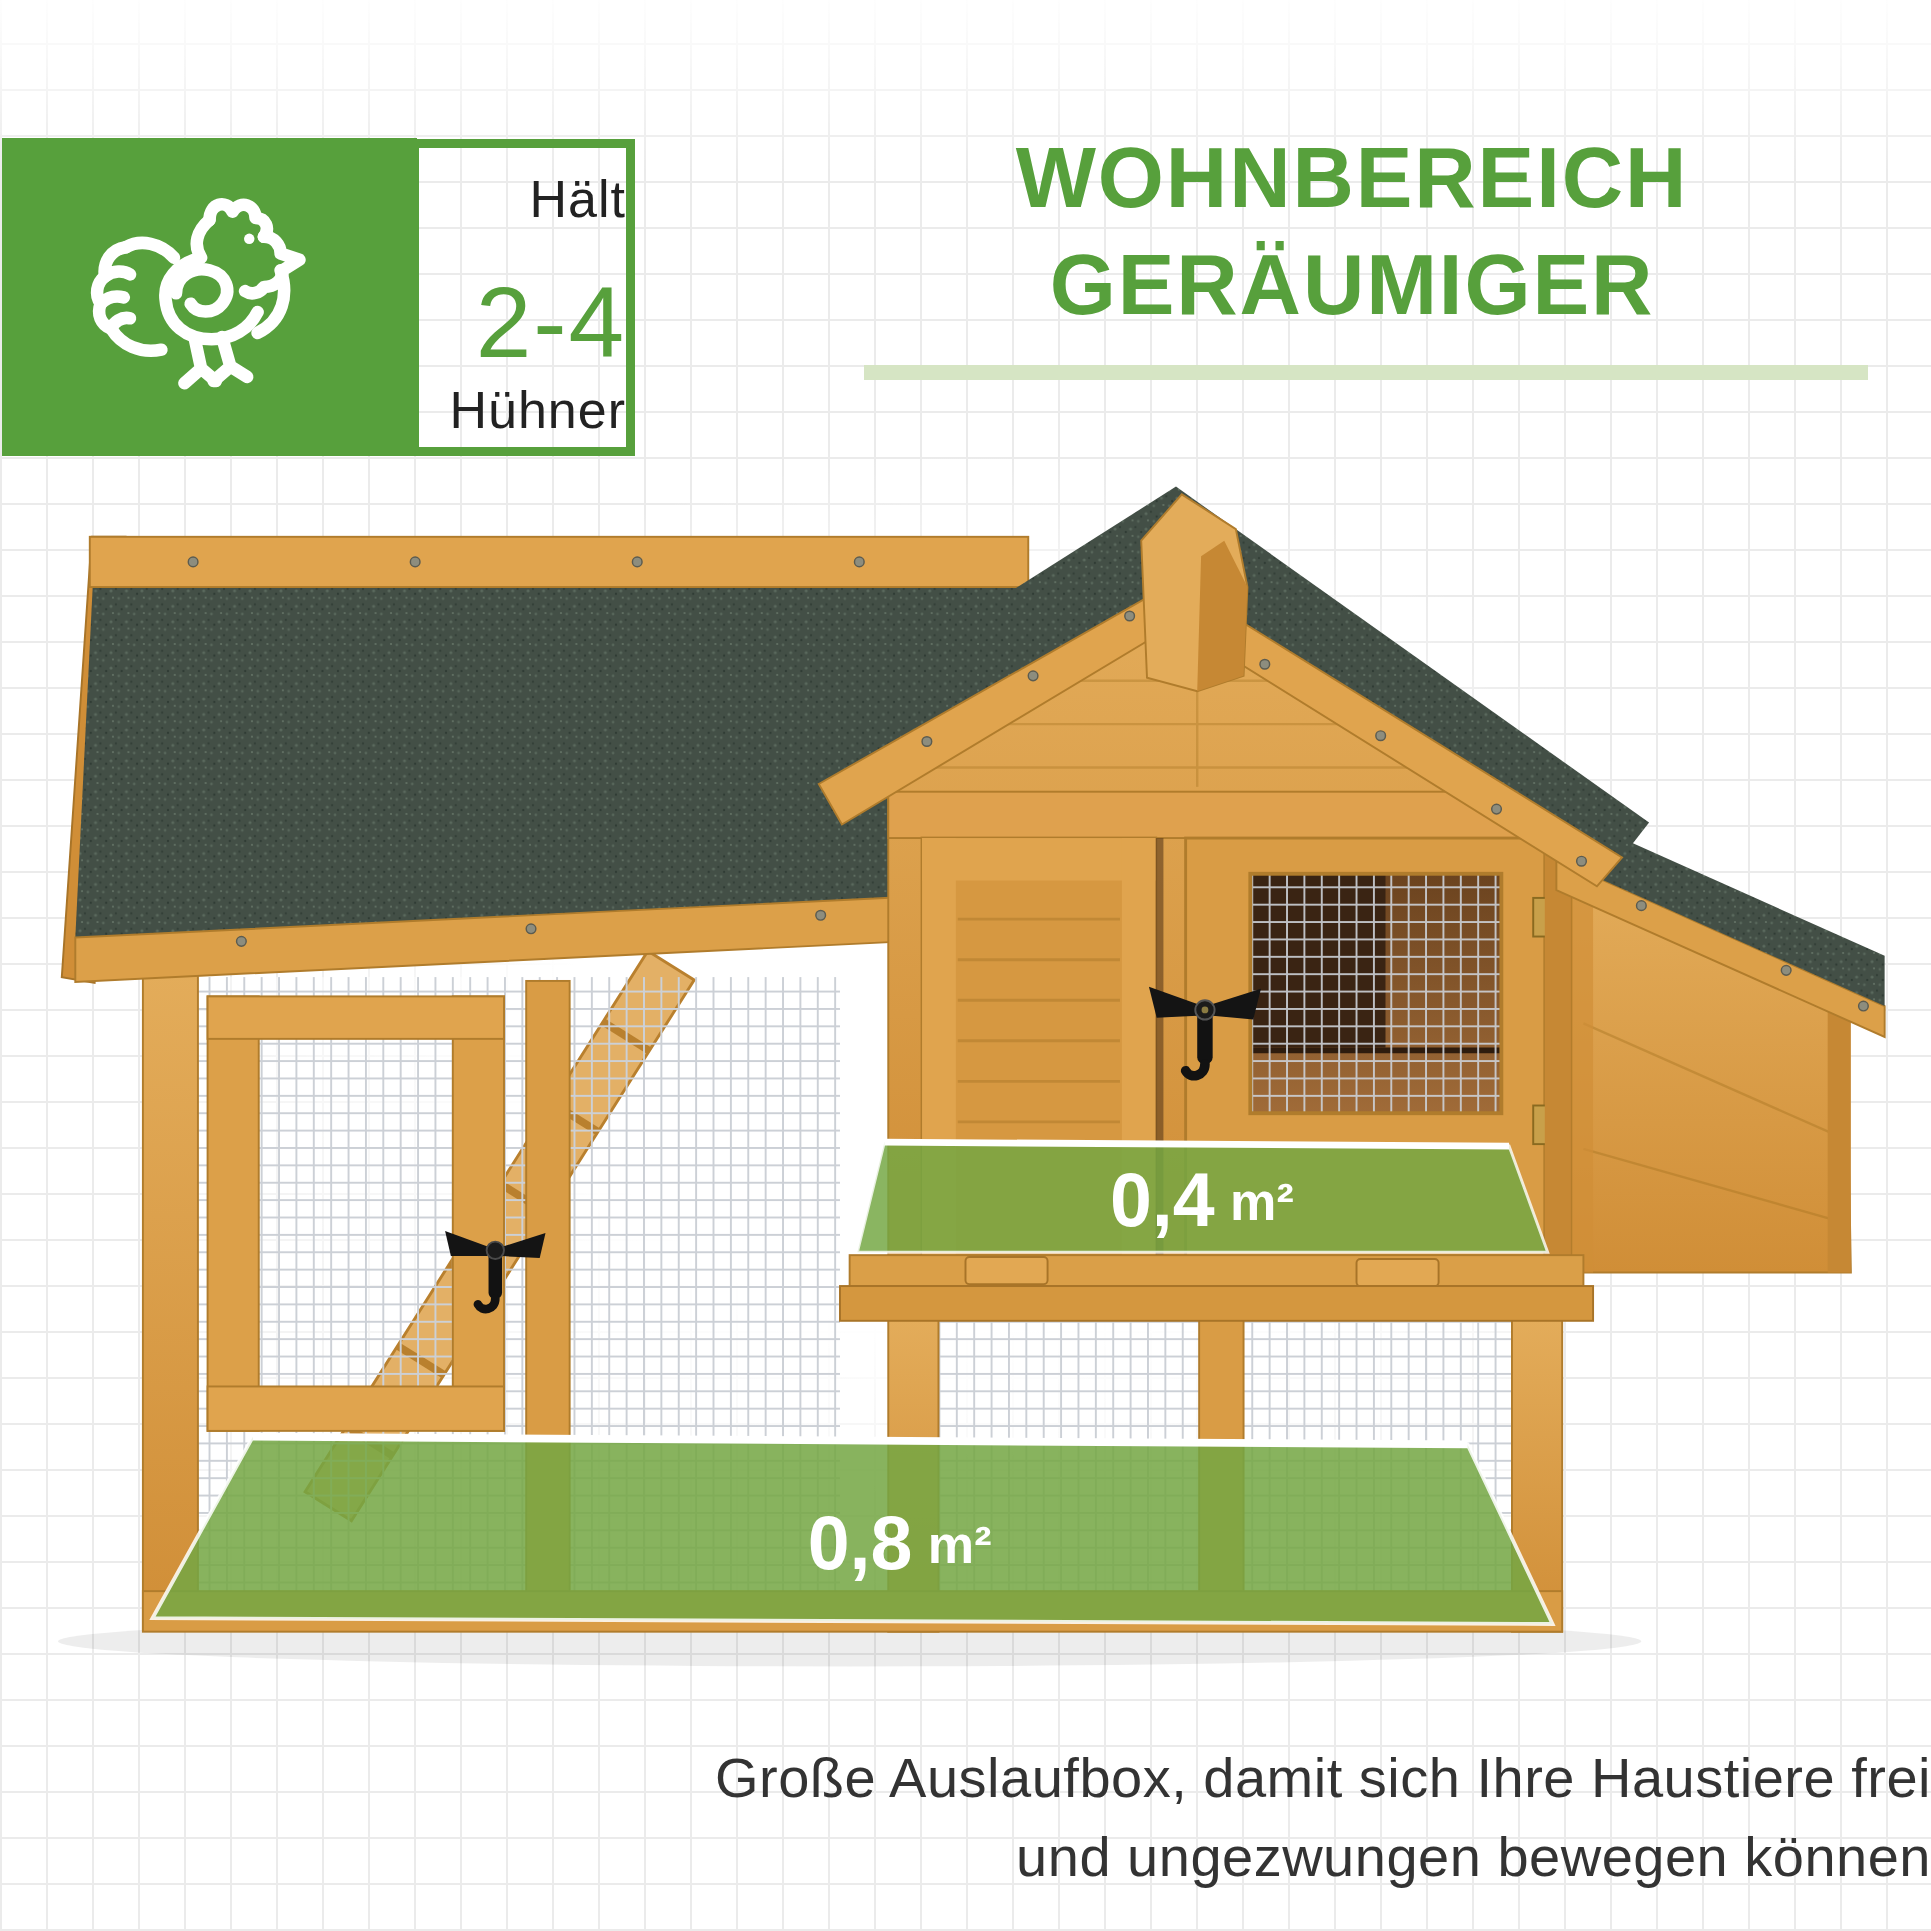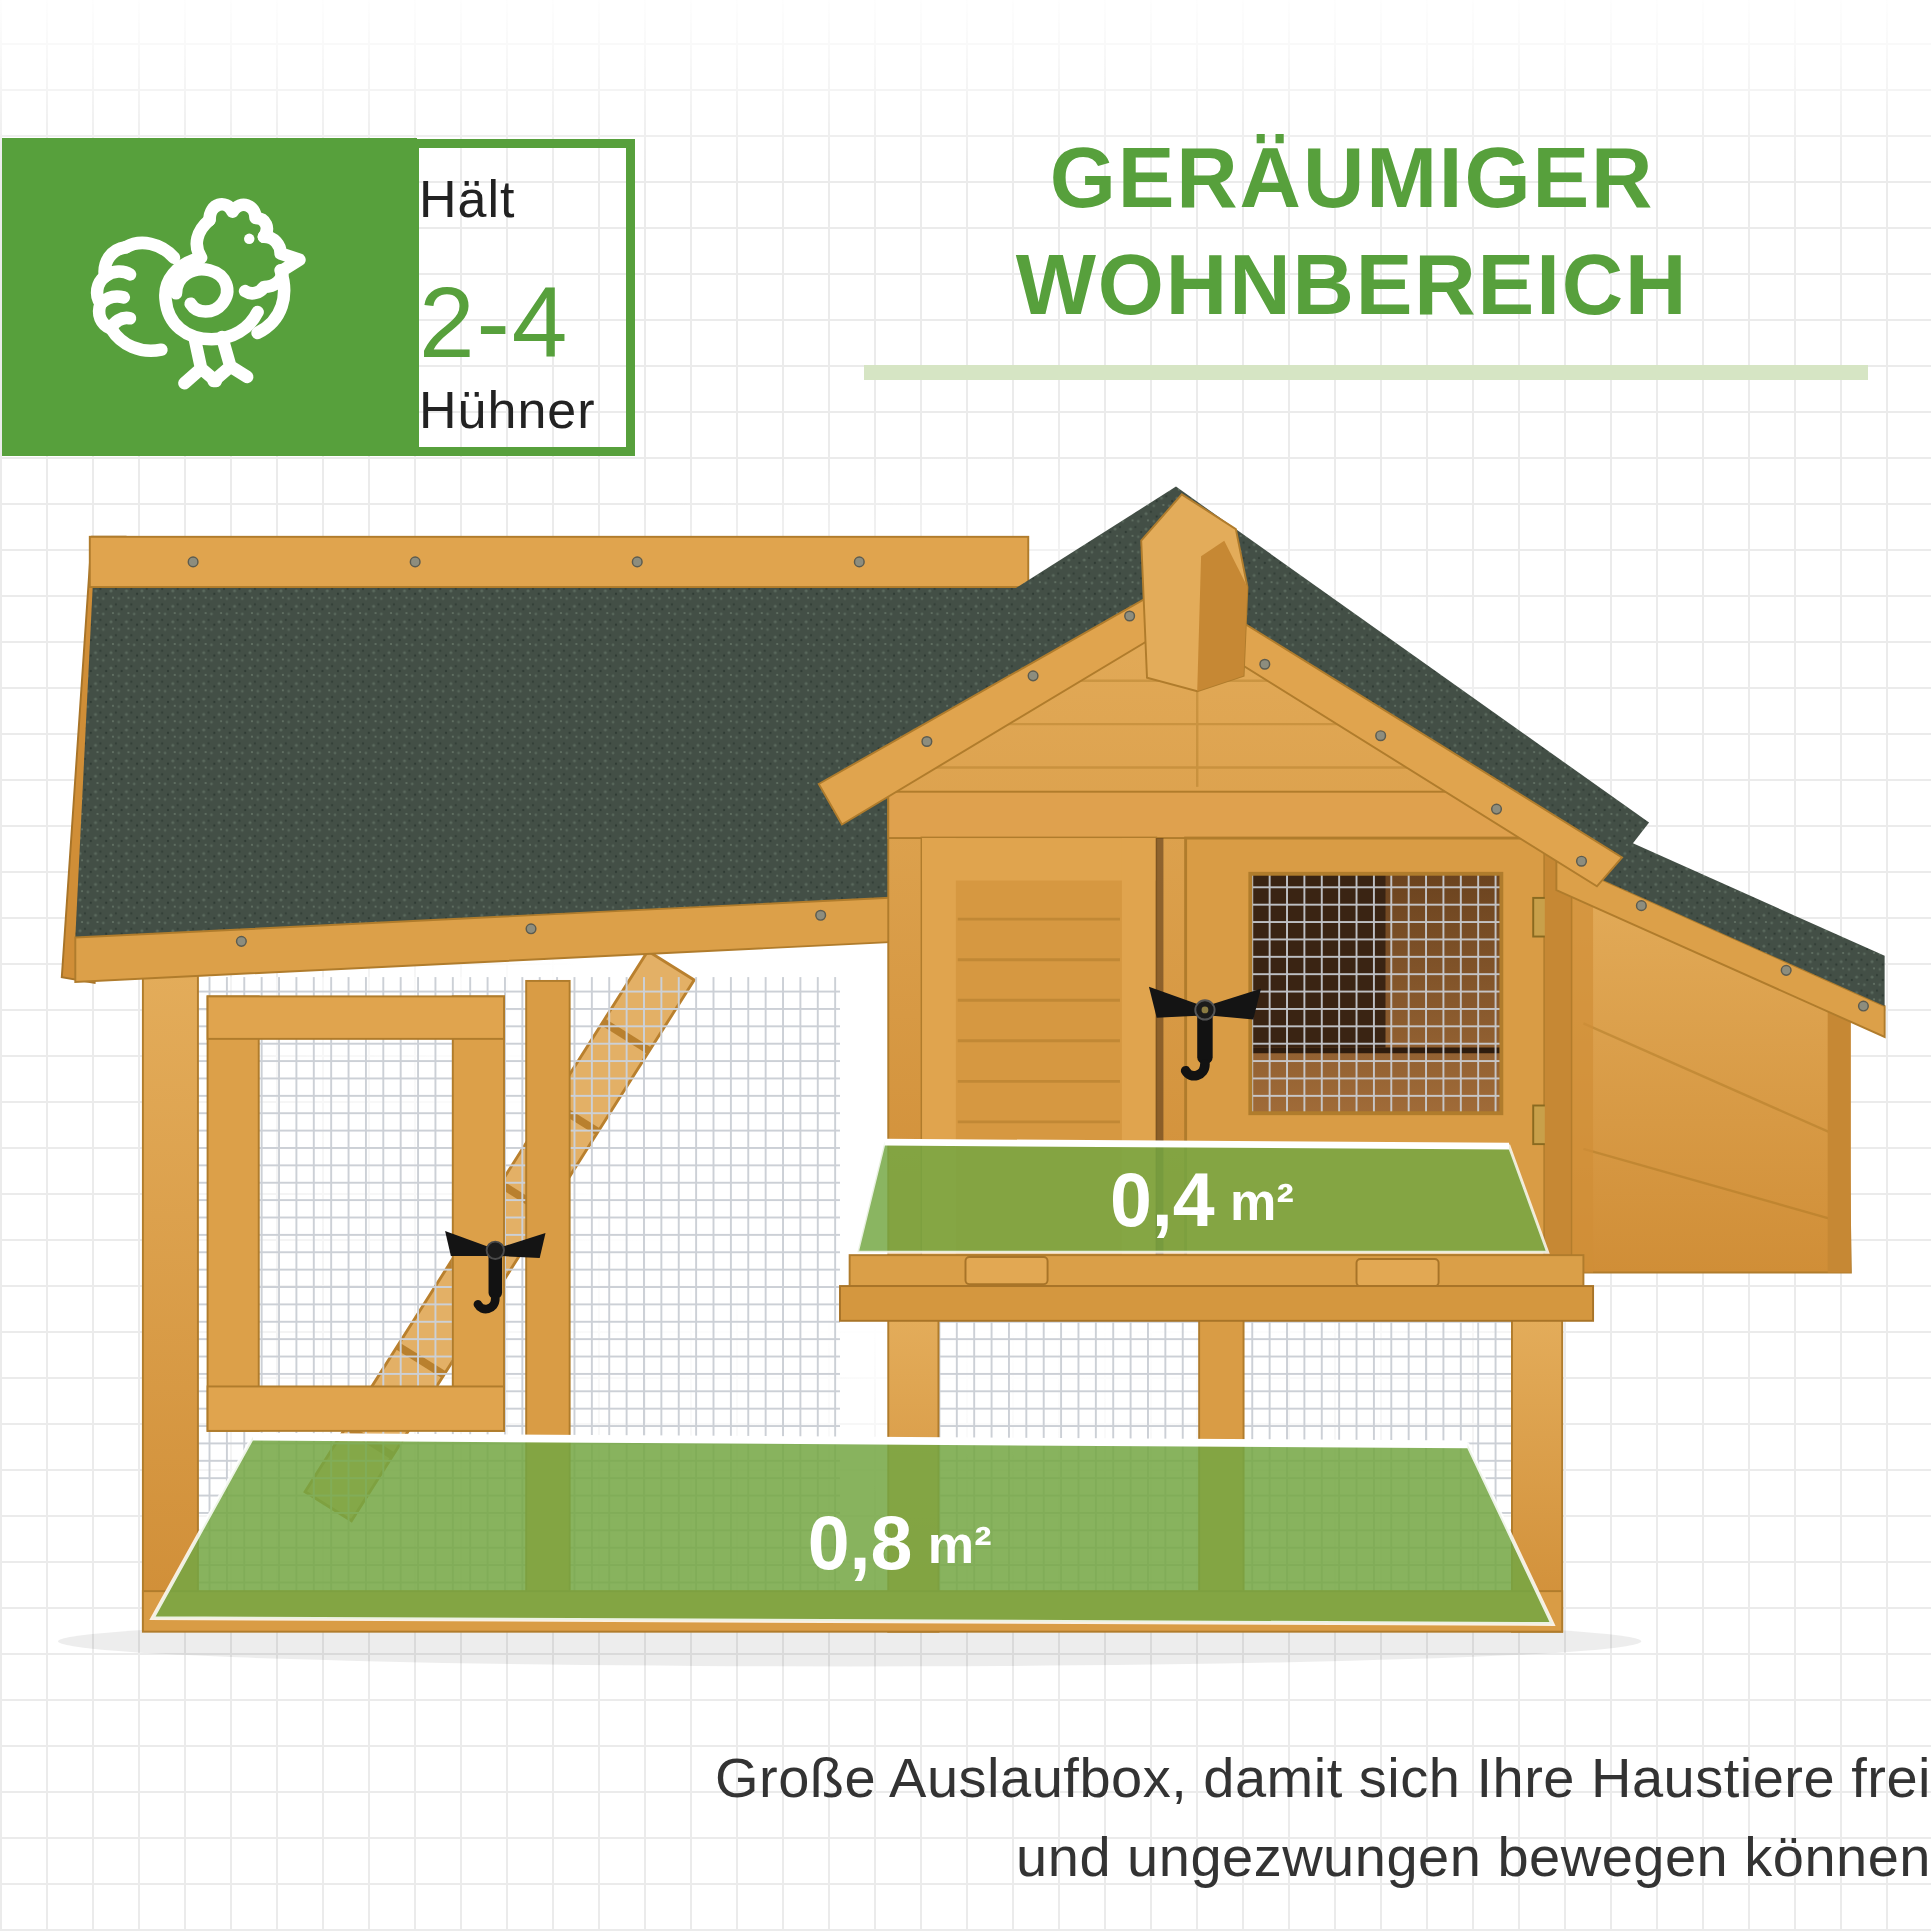--- a/index.html
+++ b/index.html
@@ -10,21 +10,21 @@
     background-image:
       radial-gradient(ellipse 946px 734px at 50% 53%, #ffffff 42%, rgba(255,255,255,0) 78%),
       linear-gradient(180deg, rgba(255,255,255,.95) 0%, rgba(255,255,255,0) 9%),
       repeating-linear-gradient(0deg, #ebebeb 0, #ebebeb 1.9px, transparent 1.9px, transparent 46px),
       repeating-linear-gradient(90deg, #ebebeb 0, #ebebeb 1.9px, transparent 1.9px, transparent 46px);
   }
   .abs{position:absolute;}
   
   .icon-box{left:1.9px;top:138px;width:415px;height:318px;background:var(--green);}
   .stat-panel{left:410px;top:139px;width:225px;height:317px;border:9.7px solid var(--green);box-sizing:border-box;
-    display:flex;flex-direction:column;align-items:flex-start;justify-content:space-between;padding:21px 0 25px 0;}
+    display:flex;flex-direction:column;align-items:flex-end;justify-content:space-between;padding:21px 0 25px 0;}
   .stat-top,.stat-bottom{font-size:52px;color:#222;letter-spacing:1px;}
   .stat-value{font-size:100px;font-weight:normal;color:var(--green);letter-spacing:1.9px;margin-top:36px;}
   .heading{left:821px;top:124px;width:1062px;text-align:center;color:var(--green);
     font-weight:bold;font-size:85px;line-height:107px;letter-spacing:1.9px;}
   .divider{left:864px;top:365px;width:1004px;height:14.5px;background:var(--divider);}
   
   .caption{left:0;top:1738px;width:1931px;text-align:right;color:#333;font-size:56px;line-height:79px;letter-spacing:0.5px;}
   
   svg text{font-family:"Liberation Sans",sans-serif;}
   .area-value{font-size:78px;font-weight:bold;fill:#fff;}
@@ -56,22 +56,22 @@
     </svg>
   </div>
 
   <div class="abs stat-panel">
     <div class="stat-top">Hält</div>
     <div class="stat-value">2-4</div>
     <div class="stat-bottom">Hühner</div>
   </div>
 
   <div class="abs heading">
+    <div>WOHNBEREICH</div>
     <div>GERÄUMIGER</div>
-    <div>WOHNBEREICH</div>
   </div>
   <div class="abs divider"></div>
 
   <svg class="abs" style="left:0;top:0;" width="1931" height="1931" viewBox="0 0 2000 2000">
     <defs>
       <pattern id="mesh" width="18" height="18" patternUnits="userSpaceOnUse">
         <path d="M0 1 H18 M1 0 V18" stroke="#ccd0d6" stroke-width="2" fill="none"></path>
       </pattern>
       <pattern id="asph" width="16" height="16" patternUnits="userSpaceOnUse">
         <rect width="16" height="16" fill="#434F46"></rect>

